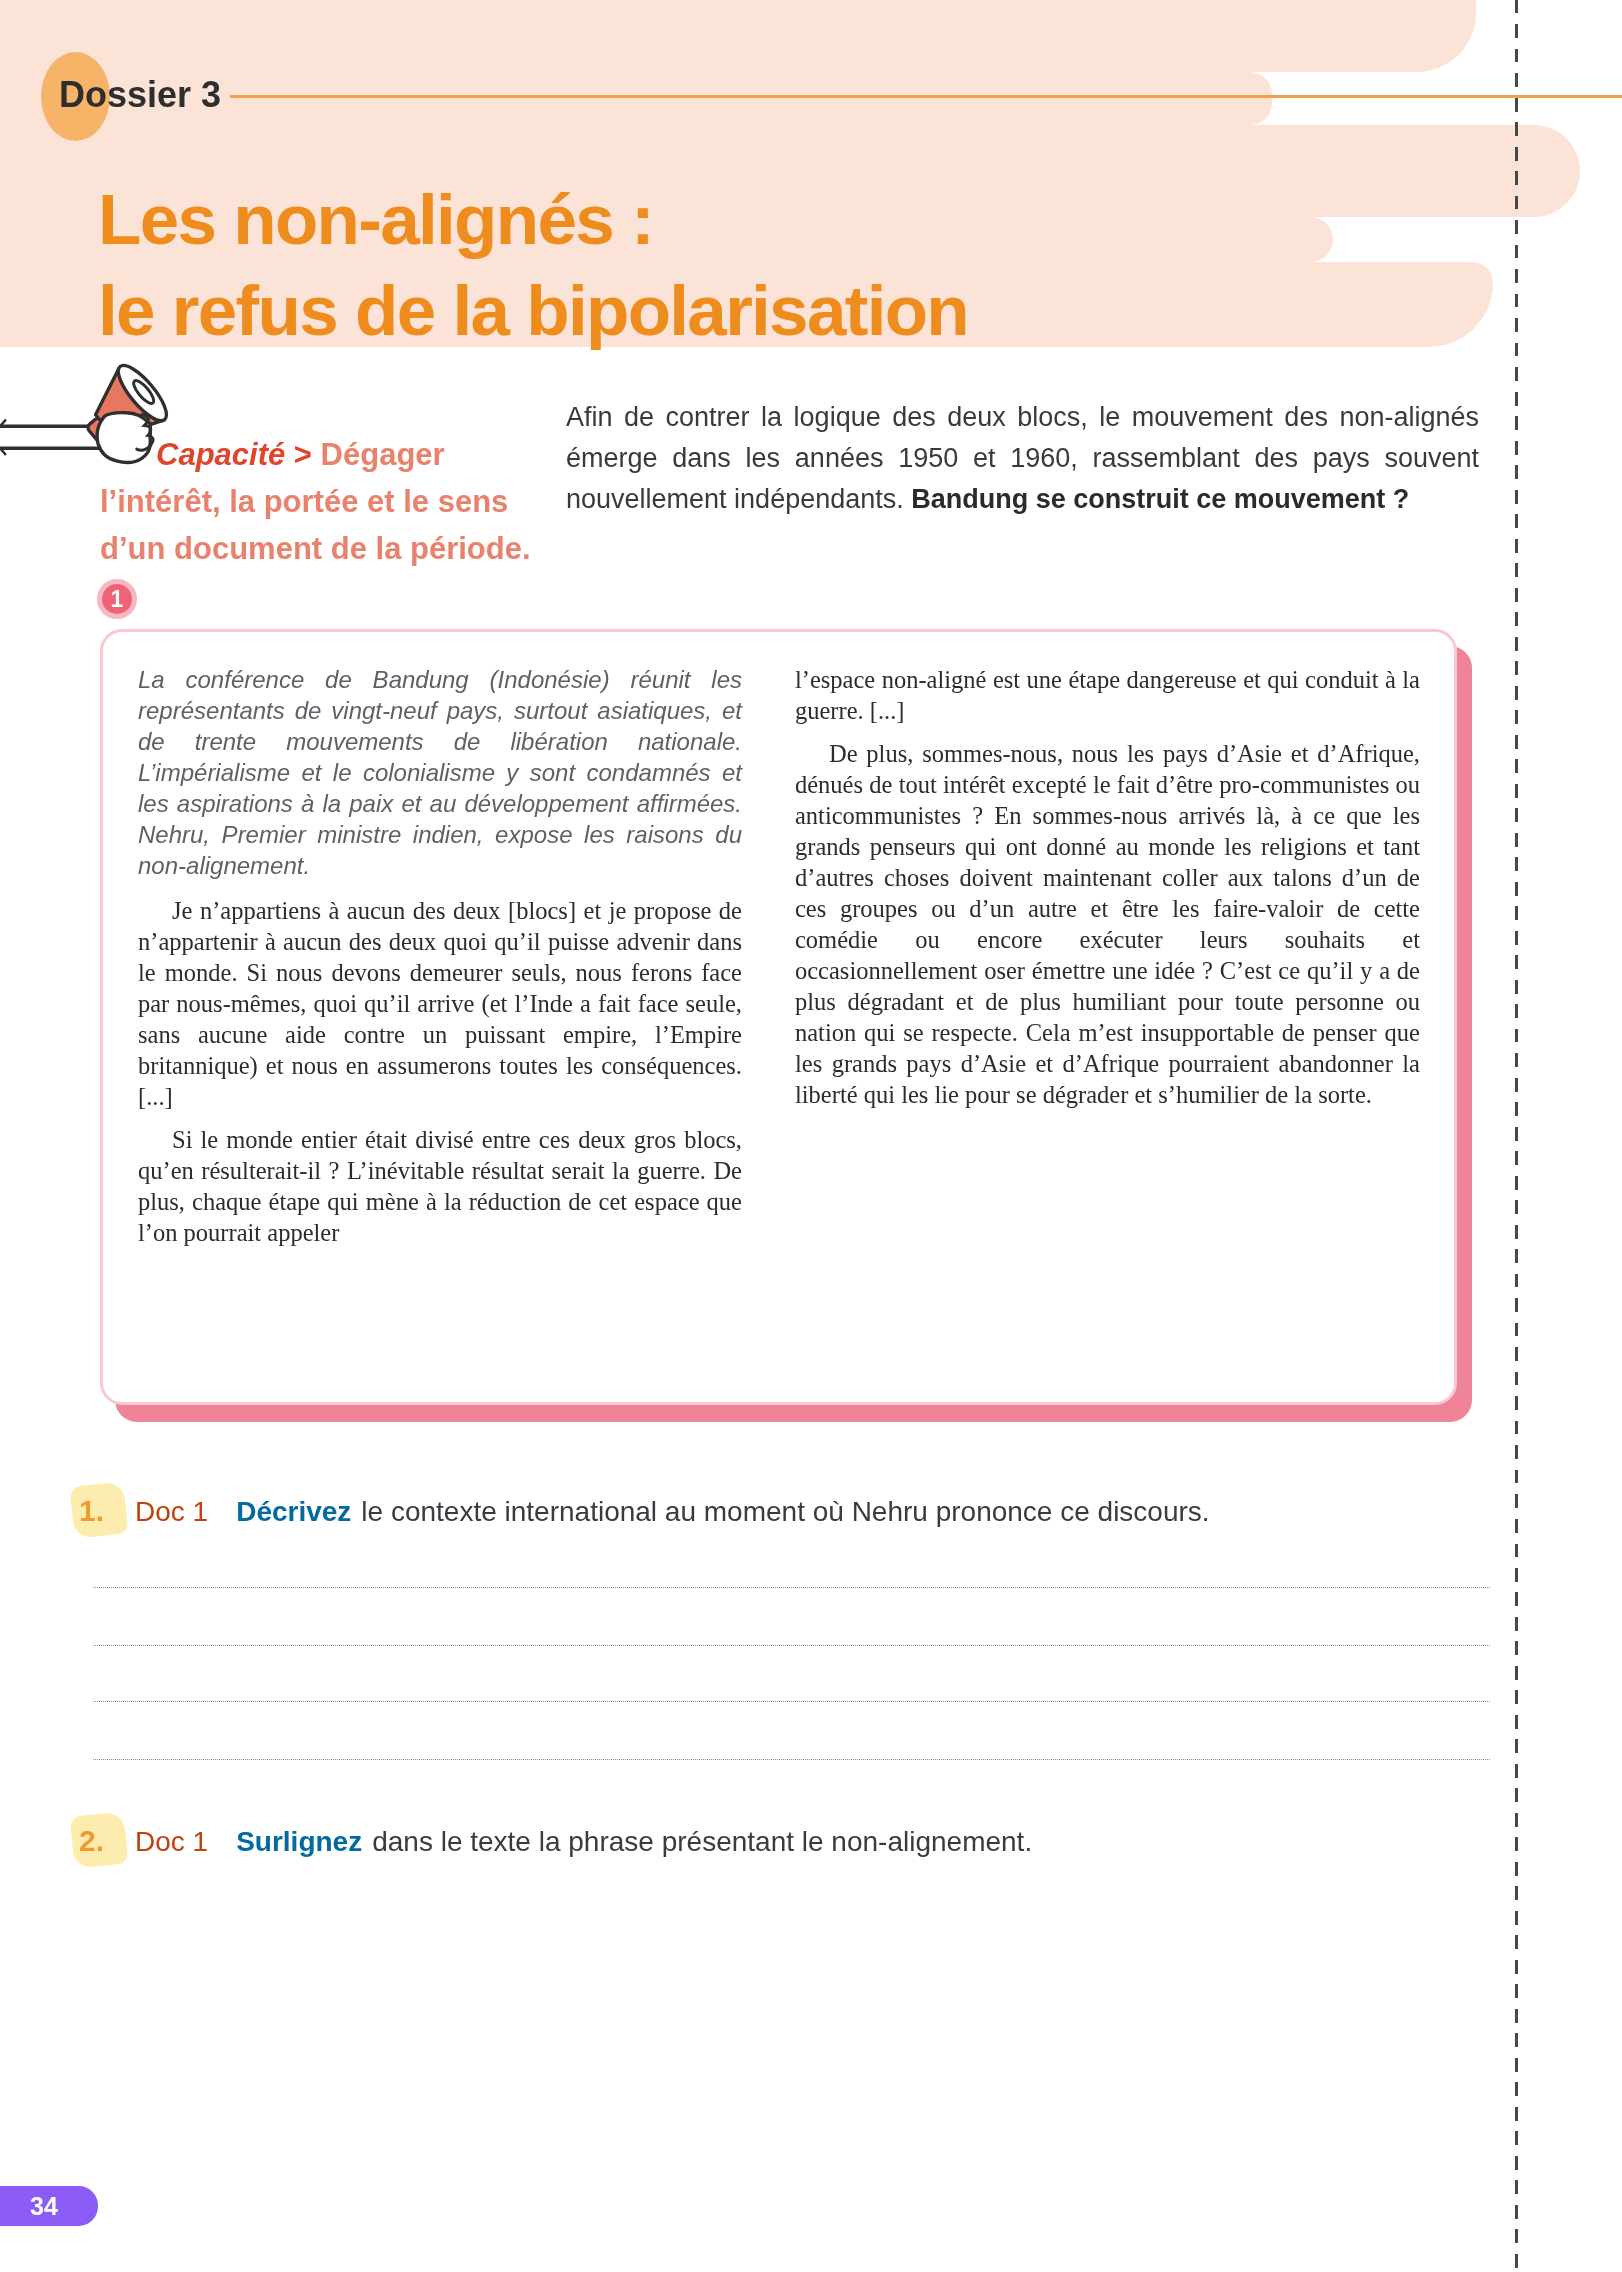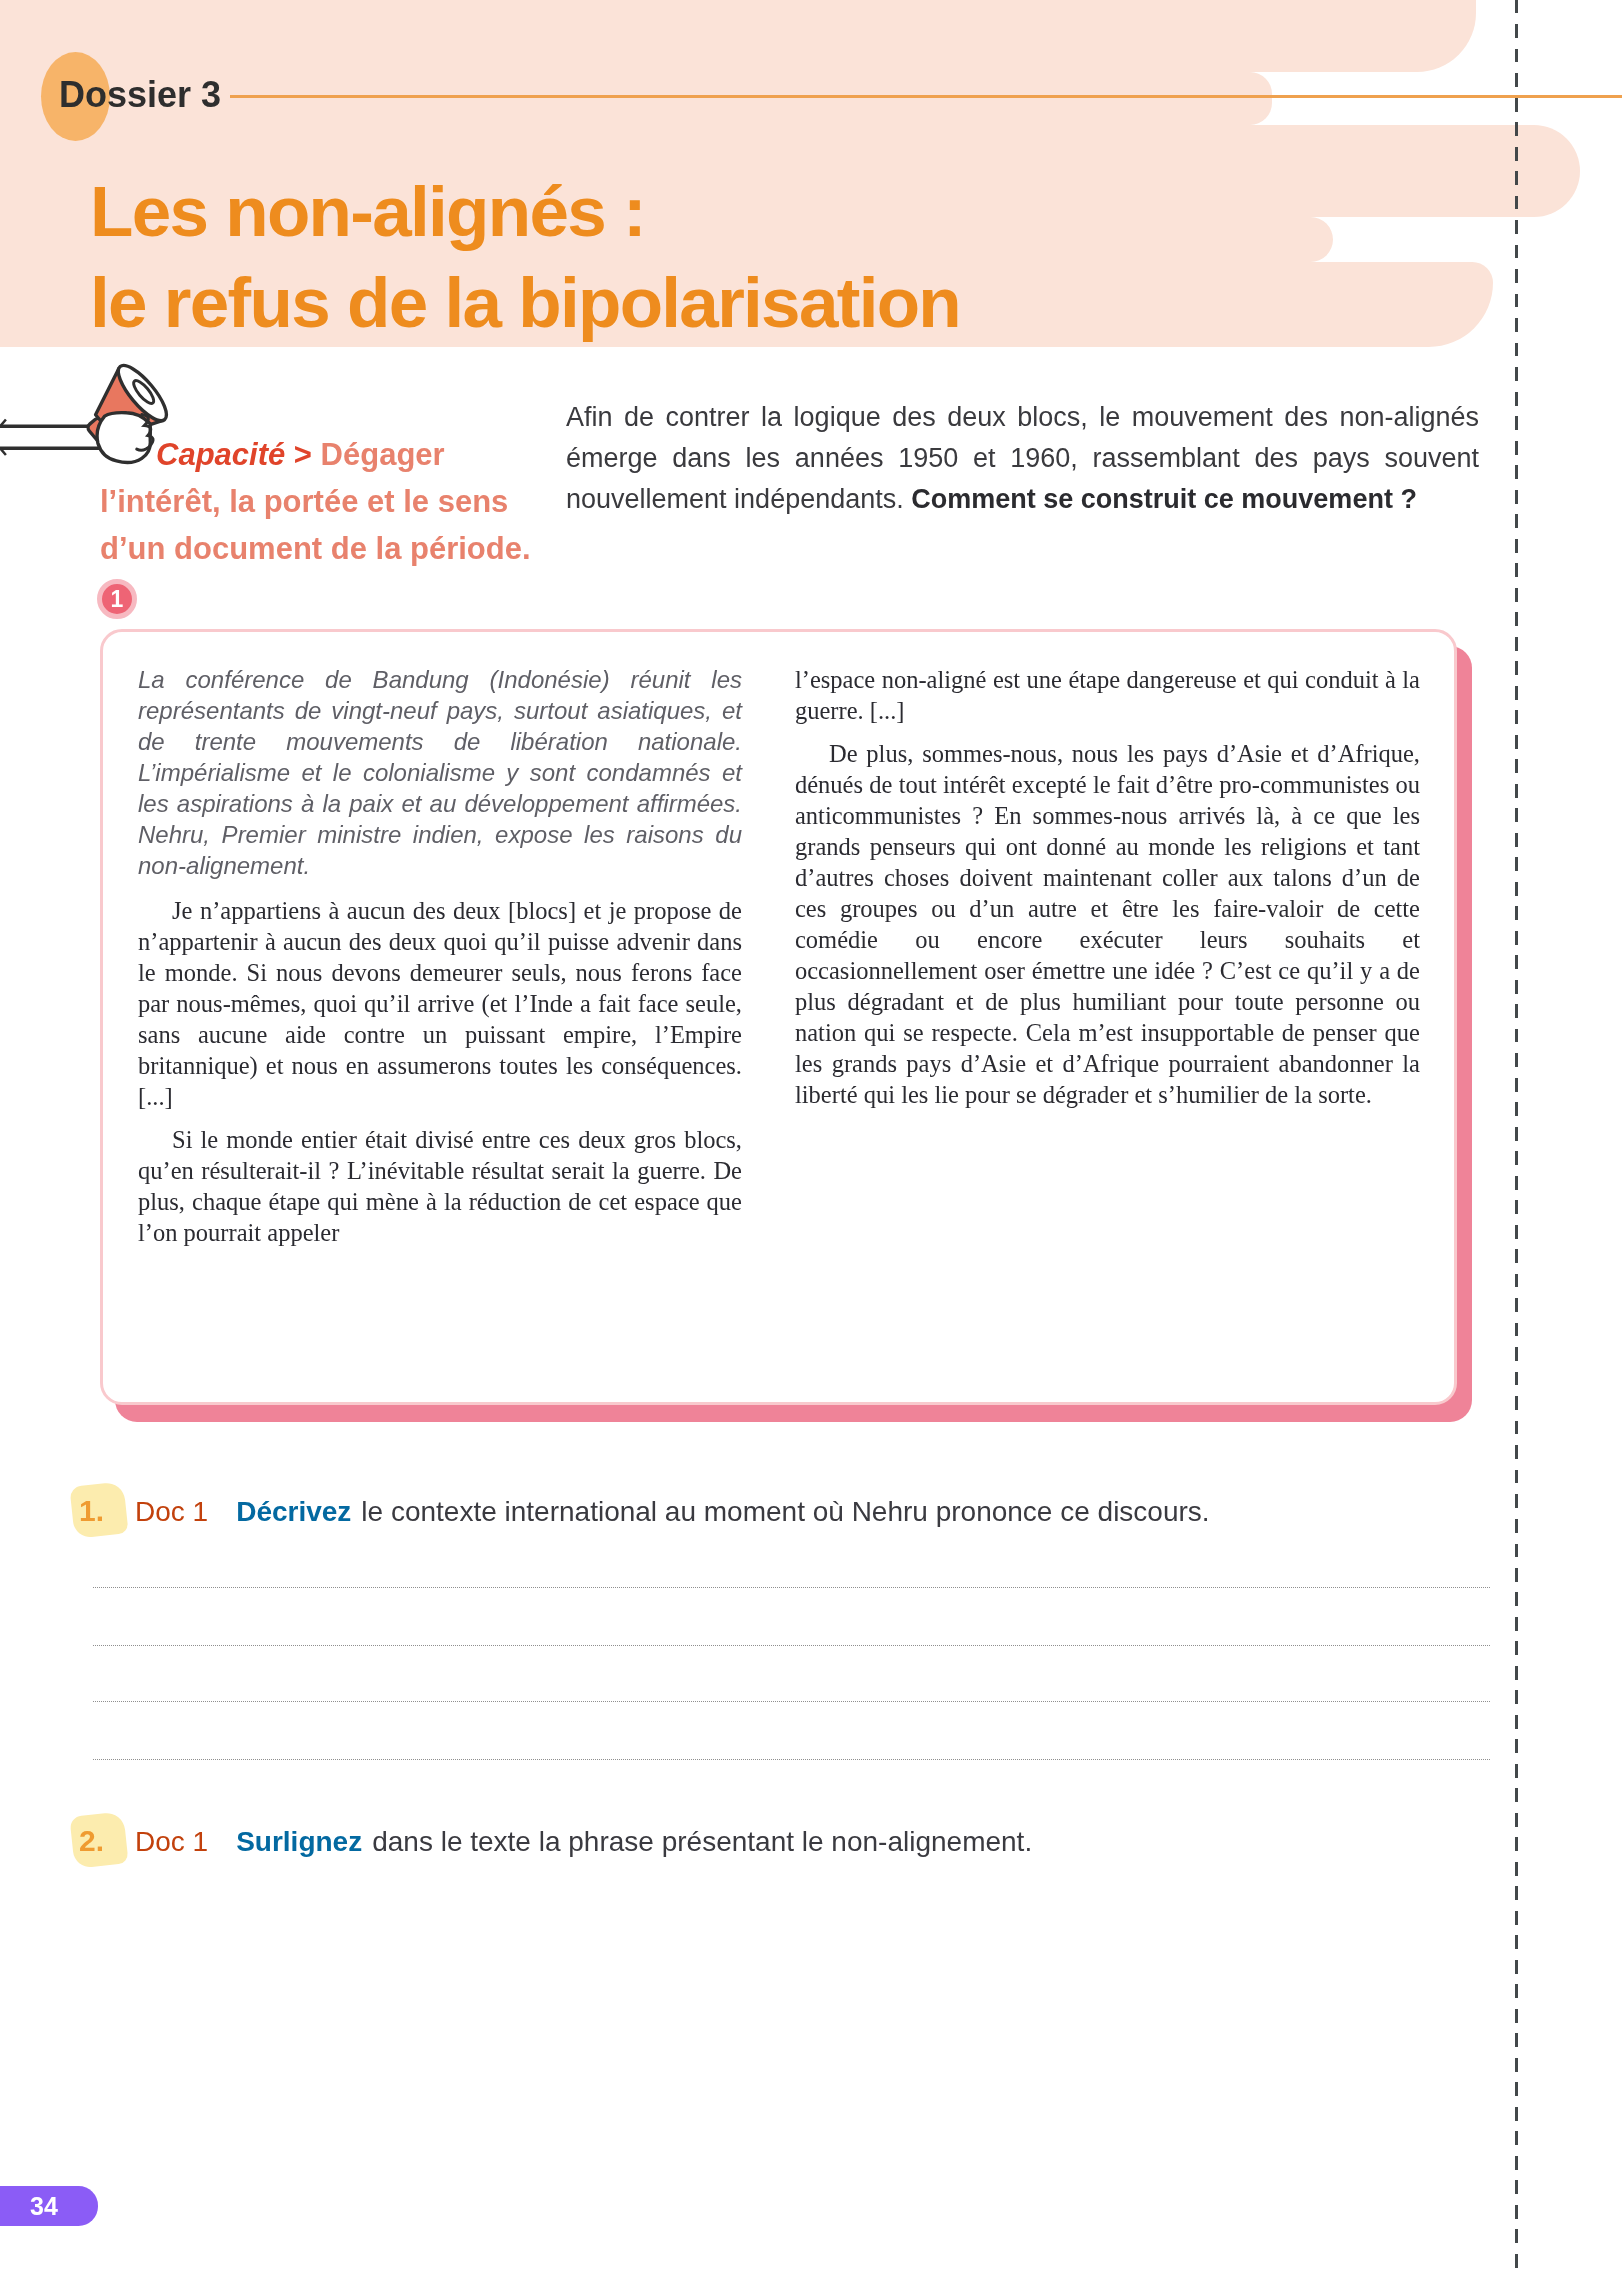--- a/index.html
+++ b/index.html
@@ -81,21 +81,21 @@
   <div class="band band-a"></div>
   <div class="band band-b"></div>
   <div class="band band-c"></div>
   <div class="band band-d"></div>
   <div class="band band-e"></div>
   <div class="hdr-rule"></div>
 
   <div class="kicker-ellipse"></div>
   <div class="kicker">Dossier 3</div>
 
-  <h1 class="page-title" style="margin:0;">
+  <h1 class="page-title" style="margin:8px;">
     <span>Les non-alignés :</span>
     <span>le refus de la bipolarisation</span>
   </h1>
 
   <svg class="cap-icon" width="211" height="114" viewBox="0 0 250 135">
     <path d="M0 88 H122" fill="none" stroke="#2f2f2f" stroke-width="4"></path>
     <path d="M0 114 H118" fill="none" stroke="#2f2f2f" stroke-width="4"></path>
     <path d="M7 80 l-6 7 M7 122 l-6 -7" fill="none" stroke="#2f2f2f" stroke-width="3"></path>
     <g transform="rotate(-40 148 66)">
       <rect x="98" y="54" width="20" height="26" rx="6" fill="#e8775f" stroke="#2f2f2f" stroke-width="4"></rect>
@@ -108,21 +108,21 @@
     <path d="M168 74 q14 2 3 13 q13 1 4 12 q11 2 3 12 q-8 8 -16 4" fill="none" stroke="#2f2f2f" stroke-width="3.5" stroke-linecap="round"></path>
   </svg>
 
   <div class="cap-text">
     <span class="cap-label">Capacité</span>
     <span class="cap-arrow">&gt;</span>
     <span>Dégager l’intérêt, la portée et le sens d’un document de la période.</span>
   </div>
 
   <p class="intro" style="margin:0;">
-    <span>Afin de contrer la logique des deux blocs, le mouvement des non-alignés émerge dans les années 1950 et 1960, rassemblant des pays souvent nouvellement indépendants. </span><b>Comment se construit ce mouvement ?</b>
+    <span>Afin de contrer la logique des deux blocs, le mouvement des non-alignés émerge dans les années 1950 et 1960, rassemblant des pays souvent nouvellement indépendants. </span><b>Bandung se construit ce mouvement ?</b>
   </p>
 
   <div class="sec-num">1</div>
 
   <div class="doc-box">
     <div class="doc-cols">
       <div class="col-left">
         <p class="chapeau">La conférence de Bandung (Indonésie) réunit les représentants de vingt-neuf pays, surtout asiatiques, et de trente mouvements de libération nationale. L’impérialisme et le colonialisme y sont condamnés et les aspirations à la paix et au développement affirmées. Nehru, Premier ministre indien, expose les raisons du non-alignement.</p>
         <p class="quote">Je n’appartiens à aucun des deux [blocs] et je propose de n’appartenir à aucun des deux quoi qu’il puisse advenir dans le monde. Si nous devons demeurer seuls, nous ferons face par nous-mêmes, quoi qu’il arrive (et l’Inde a fait face seule, sans aucune aide contre un puissant empire, l’Empire britannique) et nous en assumerons toutes les conséquences. [...]</p>
         <p class="quote">Si le monde entier était divisé entre ces deux gros blocs, qu’en résulterait-il ? L’inévitable résultat serait la guerre. De plus, chaque étape qui mène à la réduction de cet espace que l’on pourrait appeler</p>

